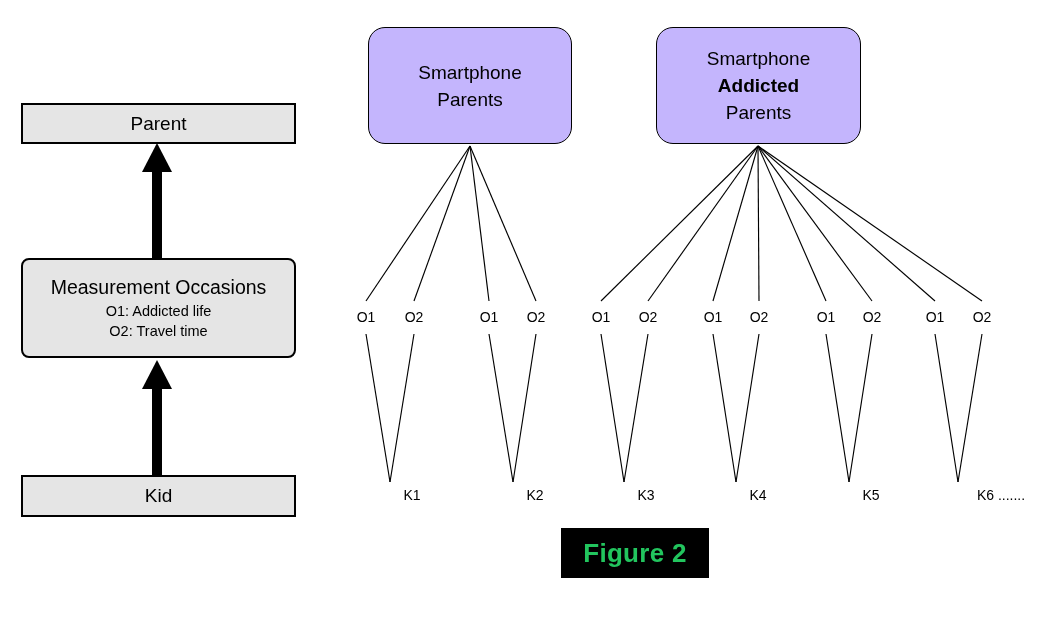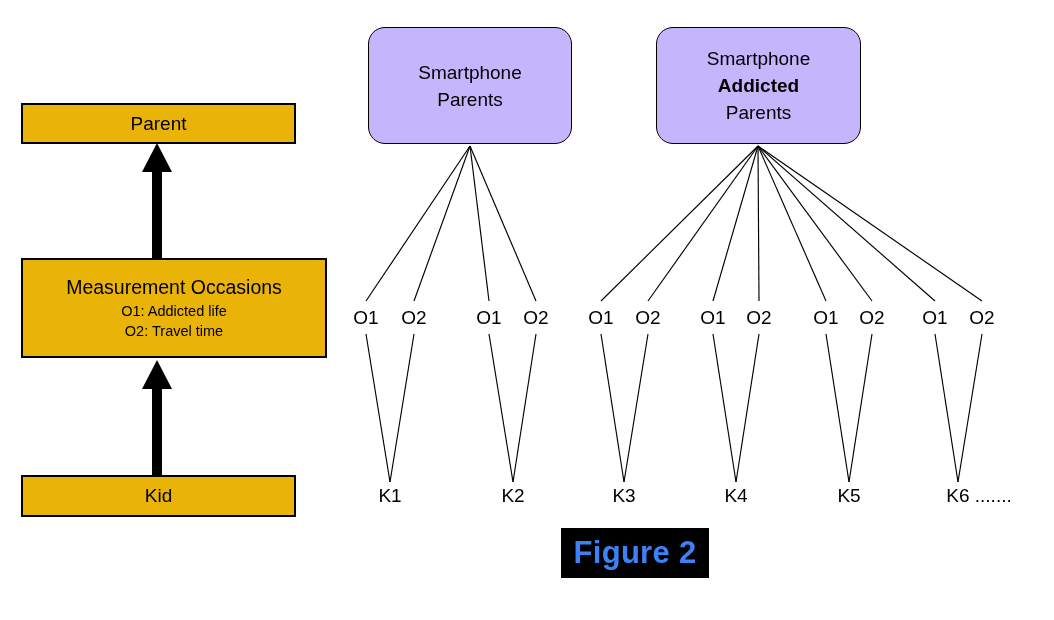--- a/index.html
+++ b/index.html
@@ -9,40 +9,40 @@
     font-family:"Liberation Sans", sans-serif;
     color:#000000;
     -webkit-font-smoothing:antialiased;
   }
   #canvas{position:absolute;left:0;top:0;width:1054px;height:620px;}
 
   
   .lbox{
     position:absolute;
     border:2px solid #000000;
-    background:#eab308;
+    background:#e5e5e5;
     box-sizing:border-box;
     display:flex;
     flex-direction:column;
     align-items:center;
     justify-content:center;
     text-align:left;
   }
   .lbox .ltitle{
     font-size:19px;
     line-height:24px;
     white-space:nowrap;
   }
   .lbox .lsub{
     font-size:14.5px;
     line-height:20px;
     white-space:nowrap;
   }
   #box-parent{left:21px;top:103px;width:275px;height:41px;}
-  #box-measure{left:21px;top:258px;width:306px;height:100px;}
+  #box-measure{left:21px;top:258px;width:275px;height:100px;border-radius:8px;}
   #box-kid{left:21px;top:475px;width:275px;height:42px;}
   #box-measure .ltitle{font-size:19.5px;margin-bottom:2px;}
 
   
   .gbox{
     position:absolute;
     border:1.6px solid #000000;
     border-radius:17px;
     background:#c4b5fd;
     box-sizing:border-box;
@@ -54,41 +54,42 @@
     line-height:27px;
   }
   .gbox span{display:block;font-size:19px;white-space:nowrap;}
   .gbox span.b{font-weight:bold;}
   #group-nonaddicted{left:368px;top:27px;width:204px;height:117px;}
   #group-addicted{left:656px;top:27px;width:205px;height:117px;}
 
   
   .olabel{
     position:absolute;
-    font-size:19px;
+    font-size:14px;
     line-height:19px;
     white-space:nowrap;
     transform:translate(-50%,-50%);
   }
   .klabel{
     position:absolute;
-    font-size:19px;
+    font-size:14px;
     line-height:19px;
     text-align:right;
     white-space:nowrap;
     transform:translate(-50%,-50%);
+    margin-left:22px;
   }
 
   
   #figure-caption{
     position:absolute;
     left:561px;top:528px;width:148px;height:50px;
-    background:#000000;color:#3b82f6;
+    background:#000000;color:#22c55e;
     display:flex;align-items:center;justify-content:center;
-    font-size:31px;font-weight:bold;letter-spacing:0.3px;
+    font-size:26px;font-weight:bold;letter-spacing:0.3px;
   }
   svg{display:block;}
 </style>
 </head>
 <body>
 
 <div id="canvas">
 
   <svg id="connectors" width="1054" height="620" style="position:absolute;left:0;top:0;">
     <g stroke="#000000" stroke-width="1.15" fill="none" shape-rendering="geometricPrecision">

